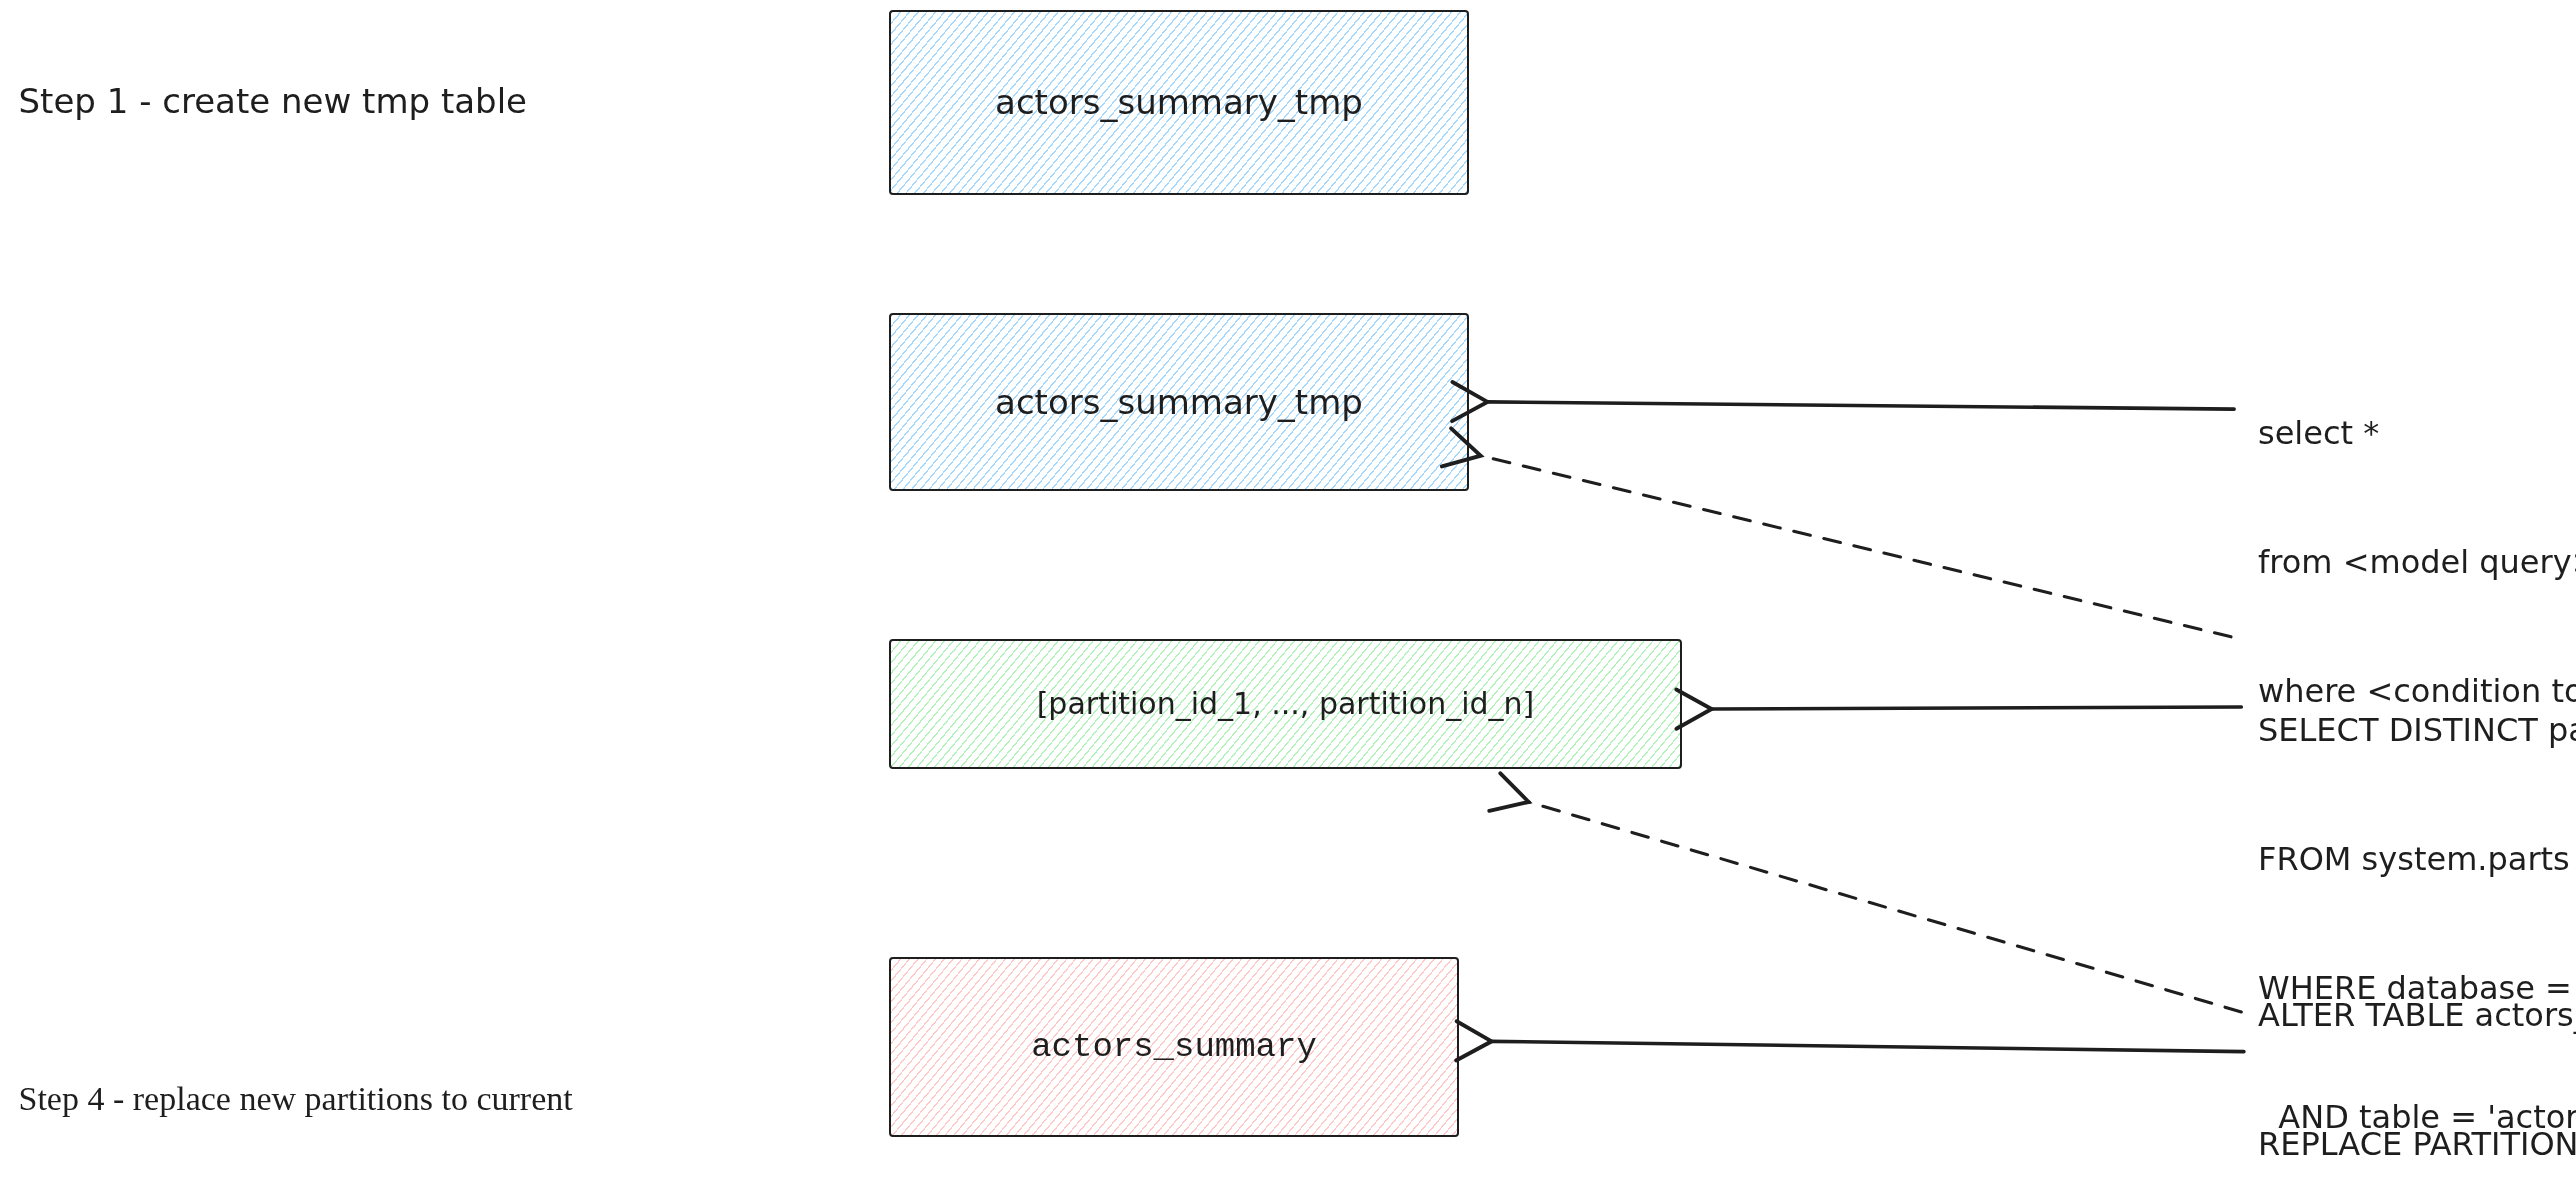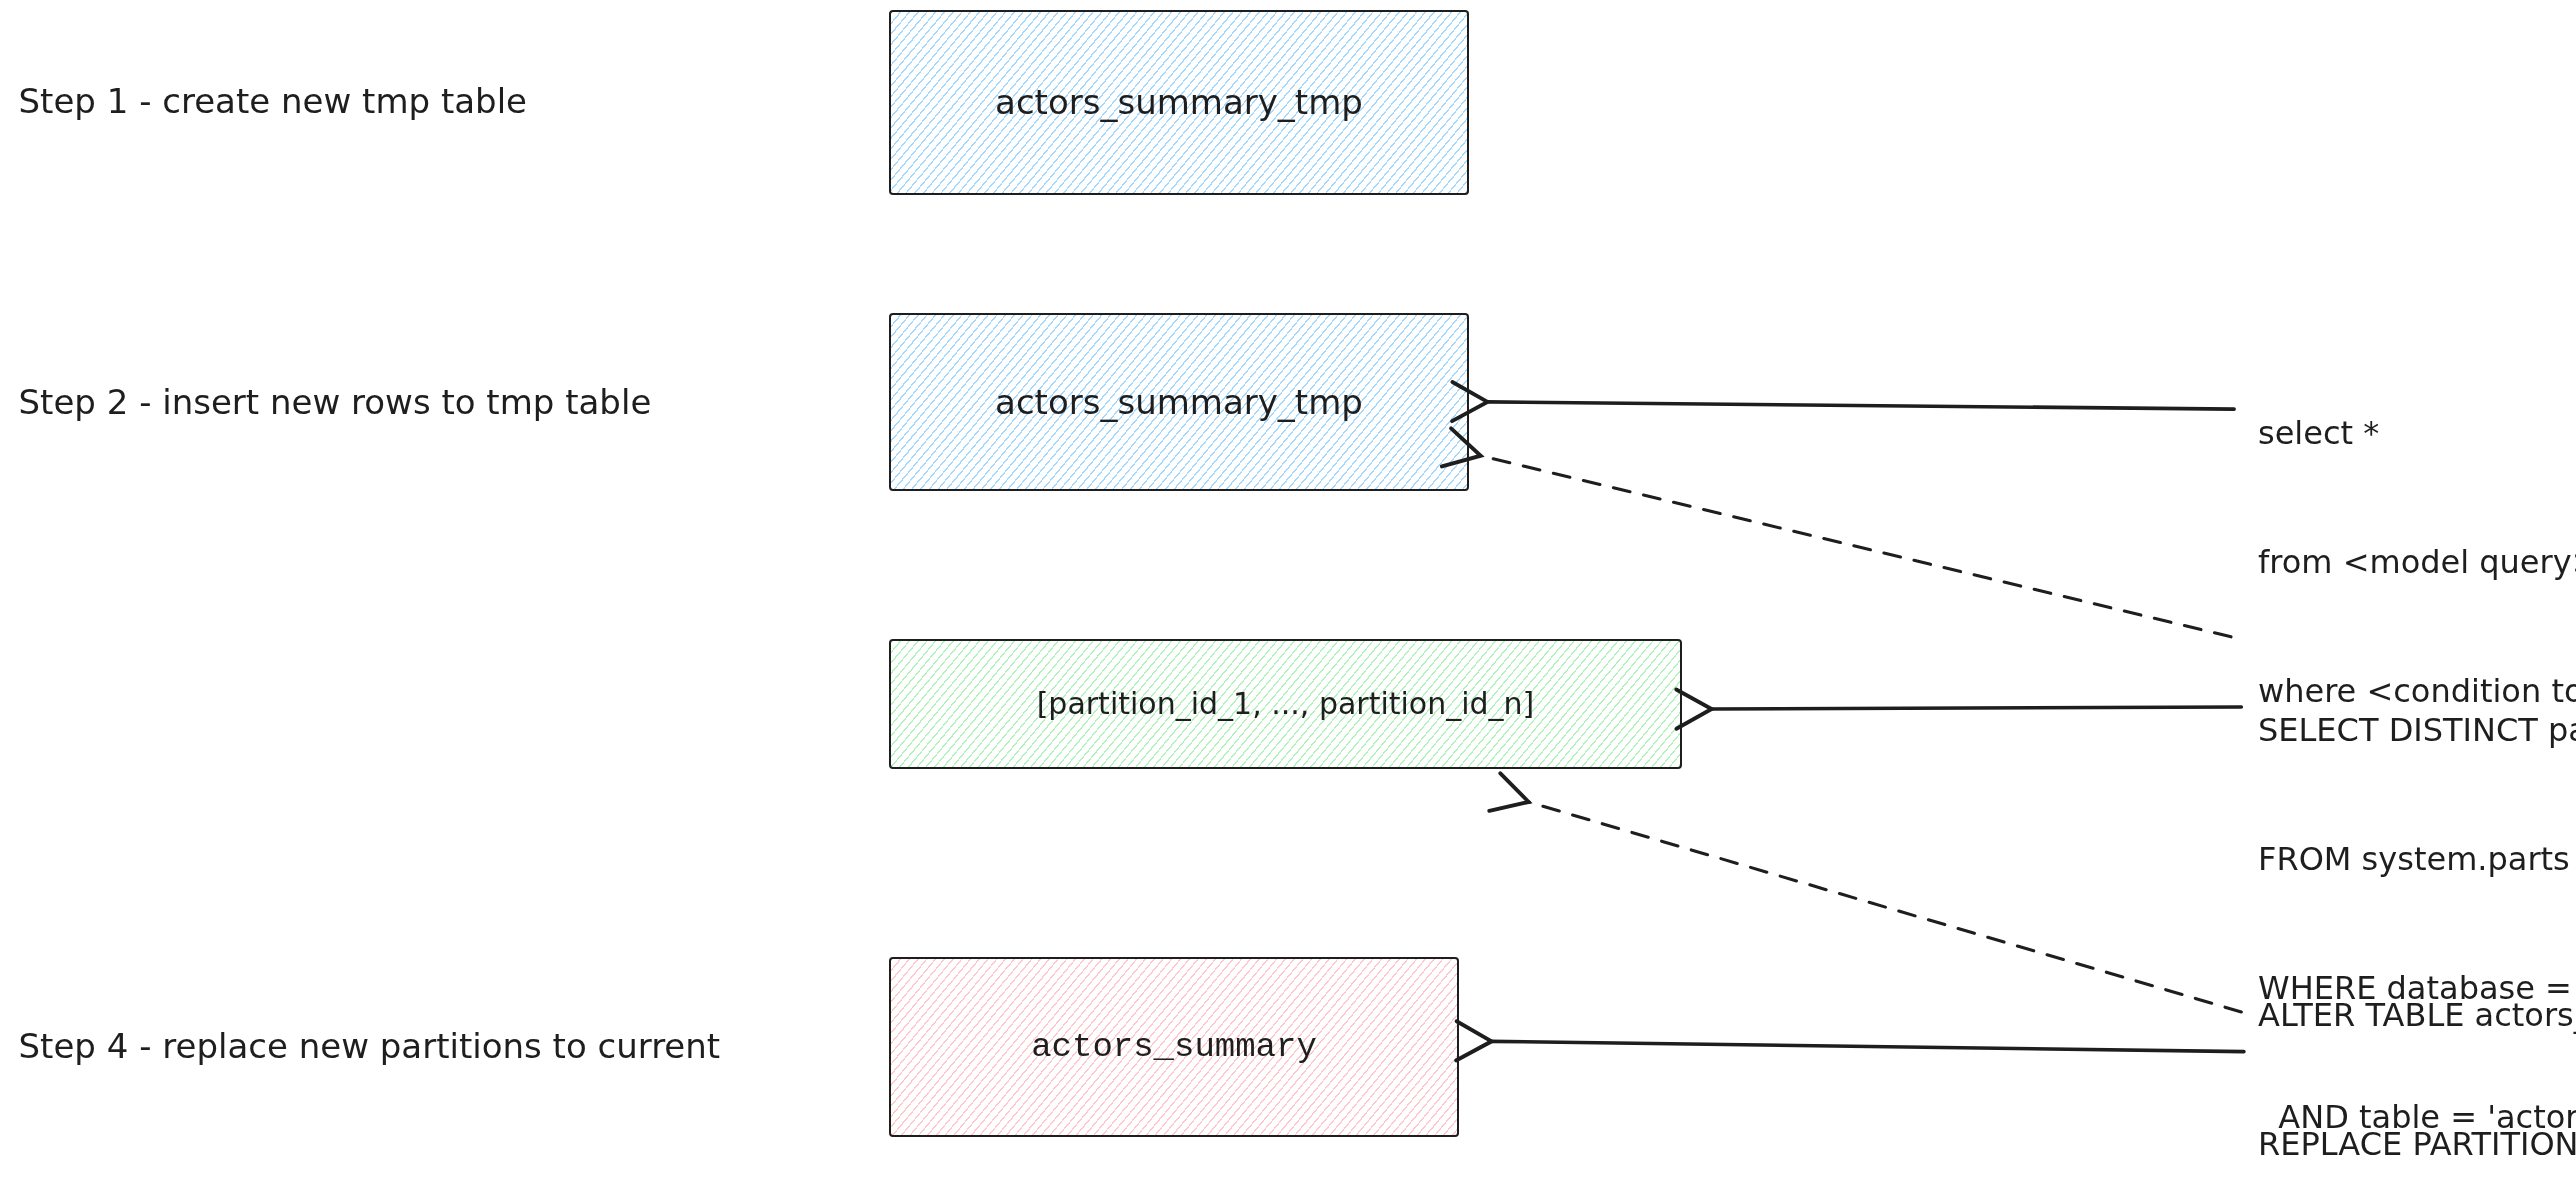--- a/index.html
+++ b/index.html
@@ -17,21 +17,21 @@
     position: absolute;
     left: 18.5px;
     font-size: 34px;
     line-height: 1;
     white-space: nowrap;
     color: #1e1e1e;
   }
   #label1 { top: 84px; }
   #label2 { top: 385px; }
   #label3 { top: 678px; }
-  #label4 { top: 1029px; }
+  #label4 { top: 1082px; font-family: Liberation Serif, serif; }
 
   .node {
     position: absolute;
     box-sizing: border-box;
     border: 2.6px solid #1e1e1e;
     border-radius: 4px;
     display: flex;
     align-items: center;
     justify-content: center;
     background-color: #ffffff;
@@ -75,21 +75,20 @@
   }
   .arrow-solid  { stroke: #1e1e1e; stroke-width: 7; fill: none; stroke-linecap: round; }
   .arrow-dashed { stroke: #1e1e1e; stroke-width: 6; fill: none; stroke-linecap: round; stroke-dasharray: 33 27; }
 </style>
 </head>
 <body>
 
 <div id="canvas">
 
   <div class="step-label" id="label1">Step 1 - create new tmp table</div>
-  <div class="step-label" id="label2">Step 2 - insert new rows to tmp table</div>
   <div class="step-label" id="label4">Step 4 - replace new partitions to current</div>
 
   <div class="node hatch-blue" id="node1">
     <span class="node-label">actors_summary_tmp</span>
   </div>
   <div class="node hatch-blue" id="node2">
     <span class="node-label">actors_summary_tmp</span>
   </div>
   <div class="node hatch-green" id="node3">
     <span class="node-label">[partition_id_1, ..., partition_id_n]</span>

